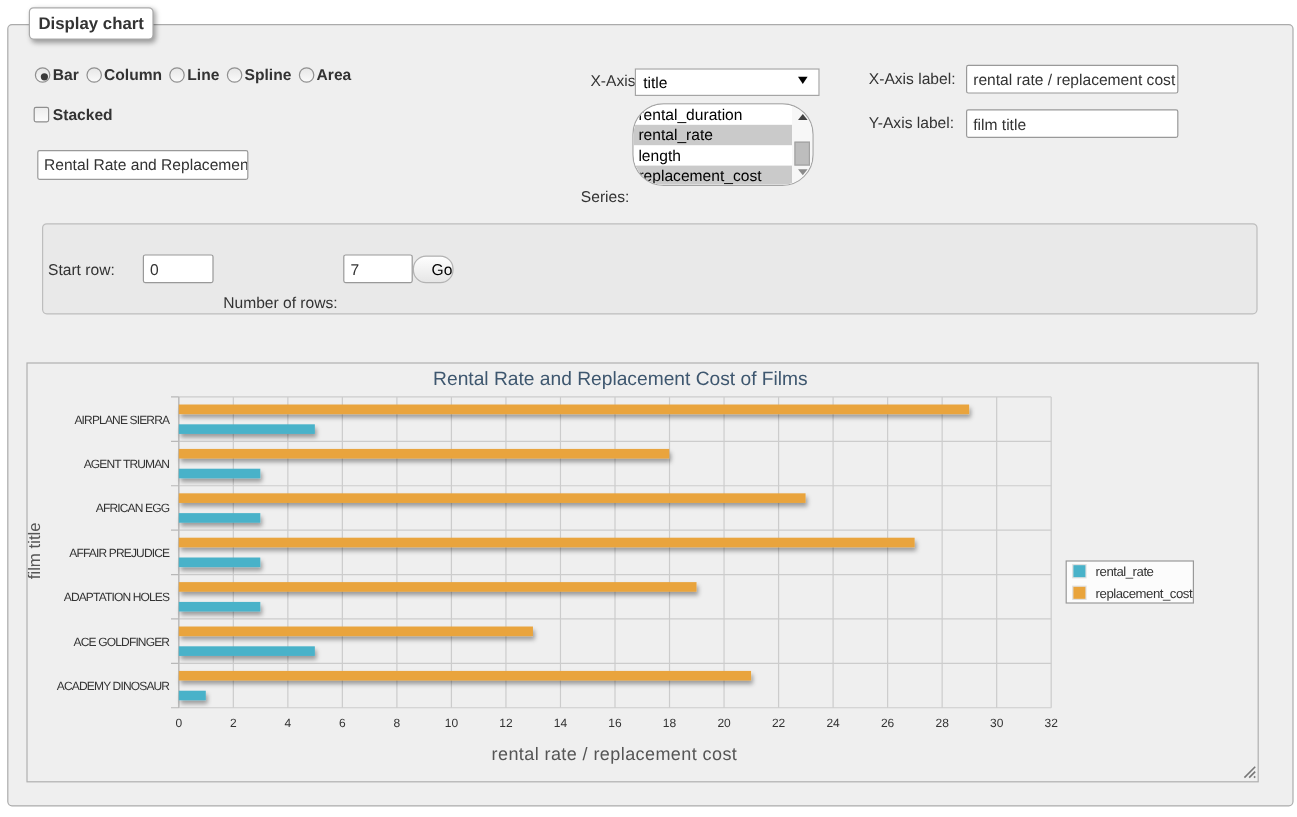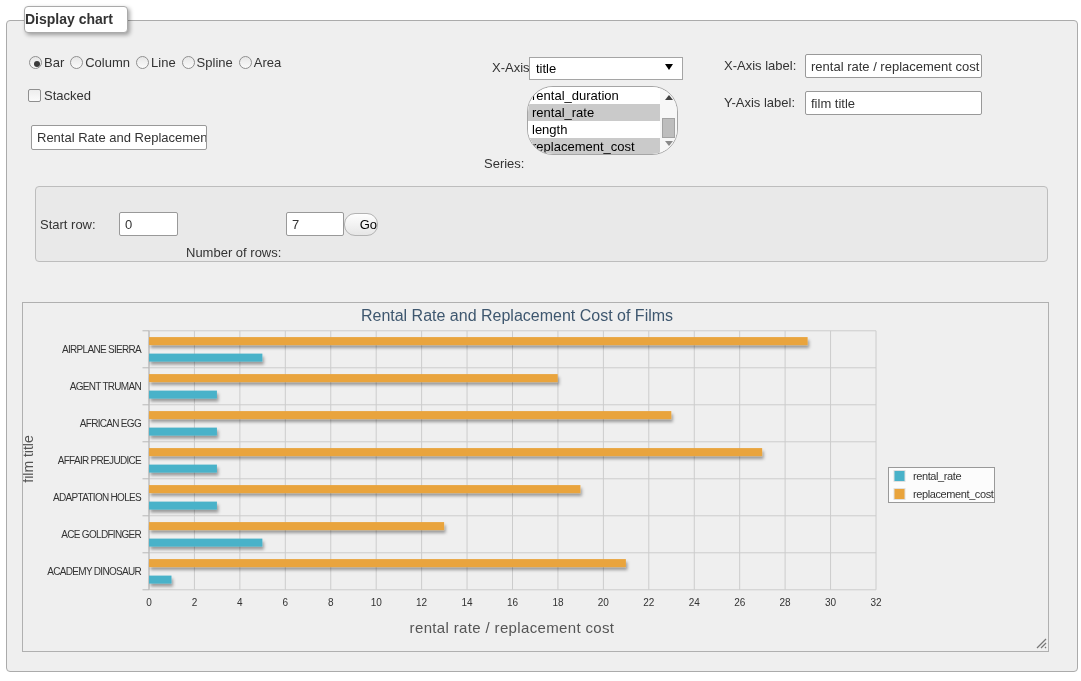--- a/index.html
+++ b/index.html
@@ -4,30 +4,30 @@
 <style>
   * { box-sizing: border-box; }
   html,body { margin:0; padding:0; background:#fff; }
   body { font-family:"Liberation Sans", sans-serif; font-size:13px; color:#333;
          width:1081px; height:681px; position:relative; overflow:hidden; }
   #panel { position:absolute; left:6px; top:20px; width:1072px; height:652px;
            background:#efefef; border:1px solid #ababab; border-radius:4px; }
   #legendbox { position:absolute; left:24px; top:6px; width:104px; height:27px;
            background:#fff; border:1px solid #aaa; border-radius:4px;
            box-shadow:2px 2px 4px rgba(0,0,0,0.35);
-           font-weight:bold; font-size:14px; color:#333; text-align:left; line-height:25px; z-index:5;}
+           font-weight:bold; font-size:14px; color:#333; text-align:center; line-height:25px; z-index:5;}
   .abs { position:absolute; }
   
   .rad { display:inline-block; width:13px; height:13px; border-radius:50%;
          border:1px solid #8f8f8f; background:linear-gradient(#e7e7e7,#fafafa); vertical-align:-2px; position:relative;}
   .rad.on::after { content:""; position:absolute; left:3.5px; top:3.5px; width:6px; height:6px;
          border-radius:50%; background:#3b3b3b; }
   .chk { display:inline-block; width:13px; height:13px; border:1px solid #8f8f8f;
          border-radius:2px; background:linear-gradient(#ededed,#fbfbfb); vertical-align:-2px; }
-  .rlab { font-size:13px; margin-right:6px; vertical-align:baseline; }
+  .rlab { font-size:13px; margin-right:6px; vertical-align:baseline;font-weight:bold; }
   input[type=text] { font-family:"Liberation Sans", sans-serif; font-size:13px; color:#333;
          border:1px solid #999; border-radius:2px; background:#fff; padding:0 0 0 5px; margin:0; }
   .selbox { background:#fff; border:1px solid #a5a5a5; }
   #startbox { position:absolute; left:35px; top:186px; width:1013px; height:76px;
          background:#e9e9e9; border:1px solid #bdbdbd; border-radius:4px; }
   #gobtn { position:absolute; left:344px; top:213px; width:34px; height:23px;
          border:1px solid #b3b3b3; border-radius:11px;
          background:linear-gradient(#fefefe,#e6e6e6); text-align:right; line-height:21px;
          font-size:13px; color:#000; }
   #chartbox { position:absolute; left:22px; top:302px; width:1027px; height:350px;

